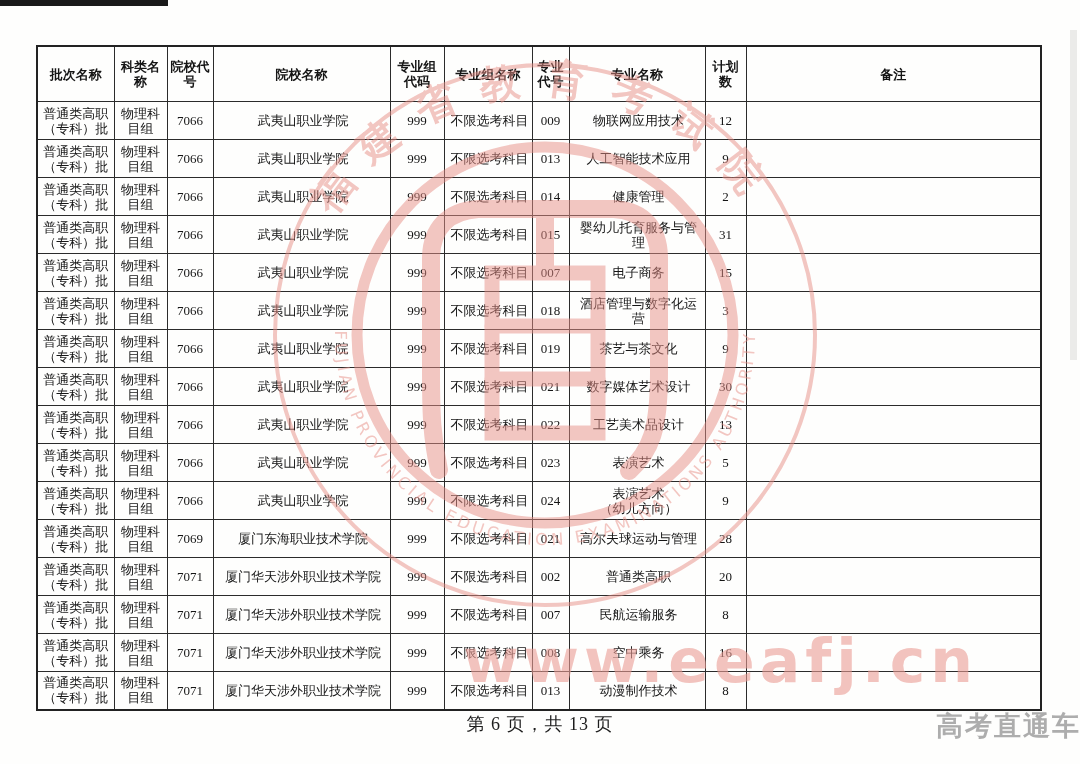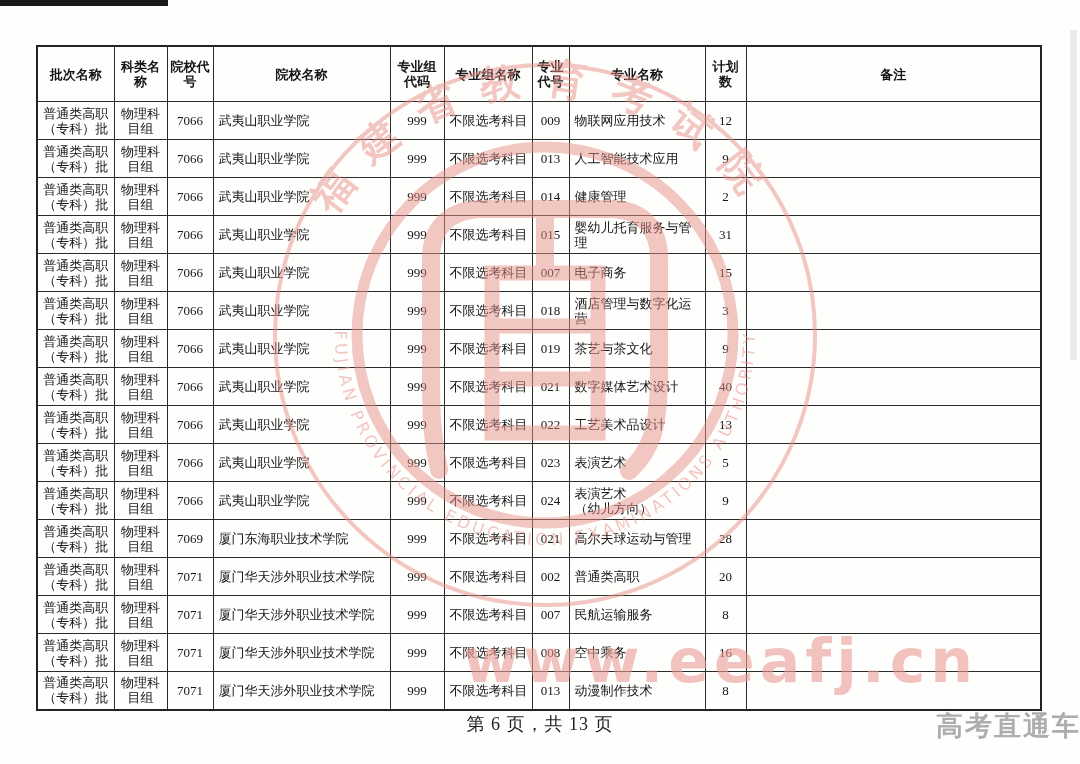--- a/index.html
+++ b/index.html
@@ -22,21 +22,21 @@
   }
   table.plan th,table.plan td{
     border:1.6px solid #2b2b2b;
     font-size:13px;line-height:15px;
     padding:1px 2px;overflow:hidden;vertical-align:middle;
     text-align:center;color:#151515;
   }
   table.plan{border:2.5px solid #222;}
   thead th{height:52px;font-weight:bold;font-size:13.5px;}
   tbody tr{height:38px;}
-  tbody td.al{text-align:left;padding-left:5px;margin-left:16px;}
+  tbody td.al{text-align:center;padding-left:5px;margin-left:16px;}
   tbody td.pre{white-space:pre-line;}
 
   
   .seal{position:absolute;left:243px;top:33px;width:604px;height:604px;opacity:.5;pointer-events:none;}
   .wm-url{
     position:absolute;left:338px;top:626px;width:640px;
     font-family:"DejaVu Sans",sans-serif;font-size:60px;font-weight:bold;
     color:#eb9d95;opacity:.6;letter-spacing:5px;pointer-events:none;white-space:nowrap;text-align:right;
   }
 
@@ -172,21 +172,21 @@
         </tr>
         <tr>
           <td>普通类高职（专科）批</td>
           <td>物理科目组</td>
           <td>7066</td>
           <td class="al">武夷山职业学院</td>
           <td>999</td>
           <td class="al">不限选考科目</td>
           <td>021</td>
           <td class="al pre">数字媒体艺术设计</td>
-          <td>40</td>
+          <td>30</td>
           <td></td>
         </tr>
         <tr>
           <td>普通类高职（专科）批</td>
           <td>物理科目组</td>
           <td>7066</td>
           <td class="al">武夷山职业学院</td>
           <td>999</td>
           <td class="al">不限选考科目</td>
           <td>022</td>

